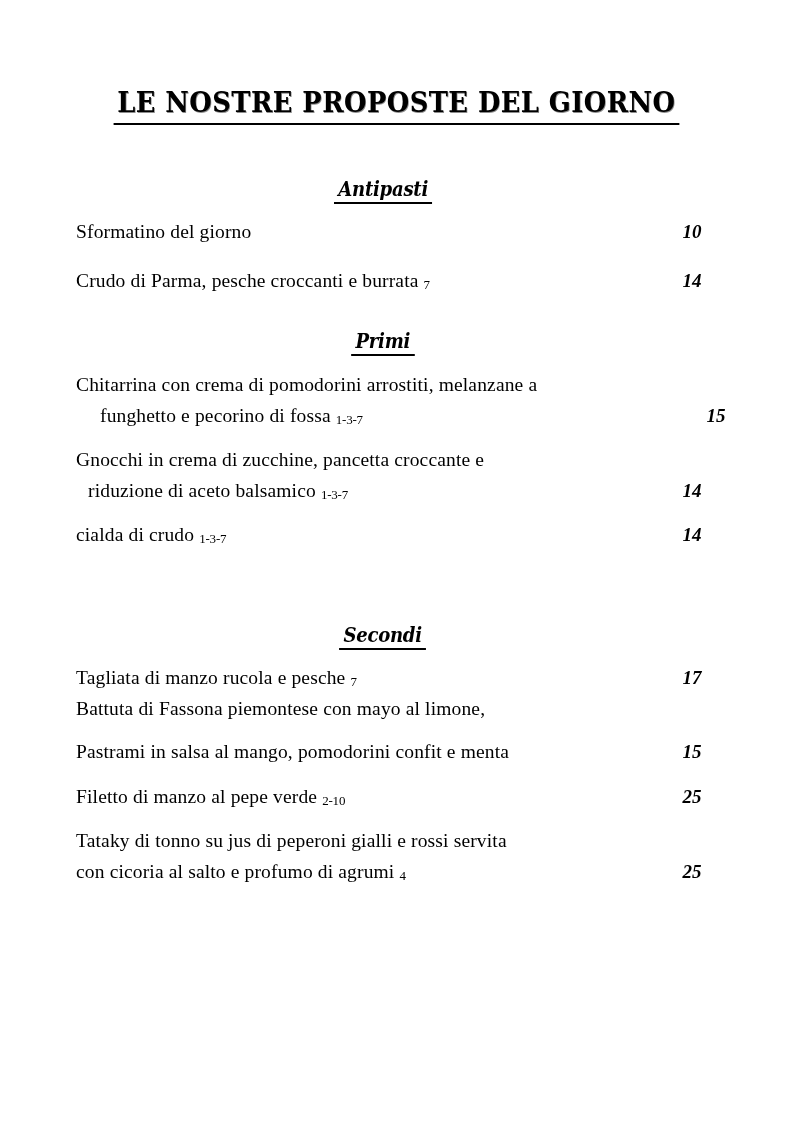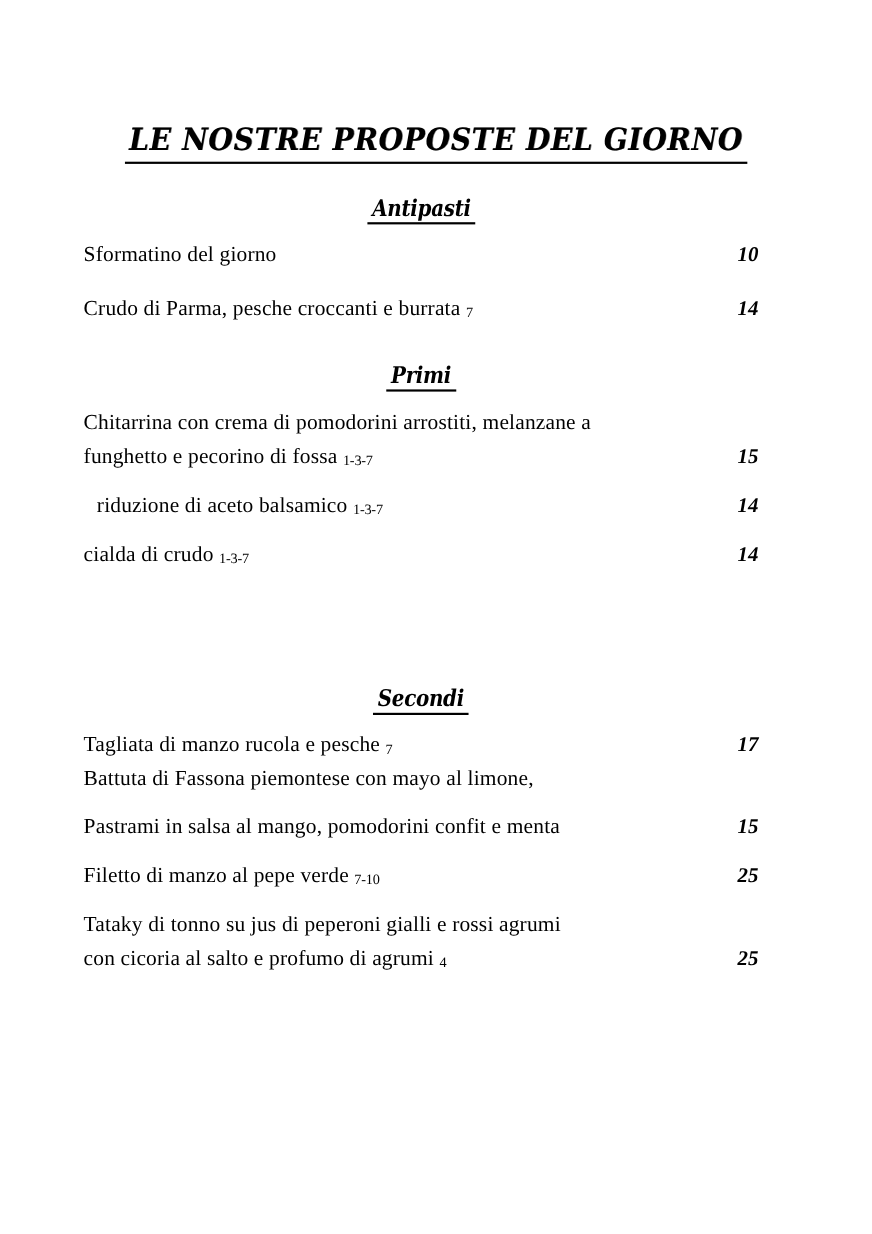--- a/index.html
+++ b/index.html
@@ -18,25 +18,24 @@
 
   .page {
     position: absolute;
     inset: 0;
     background: #ffffff;
   }
 
   
   .title-wrap {
     position: absolute;
-    top: 112px;
+    top: 88px;
     left: 0;
     width: 793px;
     text-align: center;
-    font-style: italic;
   }
   .doc-title {
     display: inline-block;
     font-family: "DejaVu Serif", "Liberation Serif", serif;
     font-weight: 700;
     font-size: 28px;
     letter-spacing: 0.5px;
     line-height: 1.1;
     text-transform: uppercase;
     transform: scaleX(0.92);
@@ -95,21 +94,21 @@
     font-family: "Liberation Serif", "DejaVu Serif", serif;
     font-style: normal;
     font-size: 13px;
     letter-spacing: -0.2px;
     position: relative;
     top: 2px;
     white-space: pre;
   }
   .price {
     position: absolute;
-    right: 12px;
+    right: 0;
     top: 0;
     width: 64px;
     text-align: center;
     font-family: "Liberation Serif", "DejaVu Serif", serif;
     font-style: italic;
     font-weight: 700;
     font-size: 19px;
     line-height: 1.02;
   }
   .indent {
@@ -132,43 +131,44 @@
           <div class="row-line" style="min-height: 30.5px;"><span class="dish">Sformatino del giorno</span><span class="price">10</span></div>
         </div>
         <div class="row" style="margin-bottom: 0px;">
           <div class="row-line" style="min-height: 30.5px;"><span class="dish">Crudo di Parma, pesche croccanti e burrata </span><span class="allerg">7</span><span class="price">14</span></div>
         </div>
       </div>
       <div class="section-head" style="top: 330px;"><span>Primi</span></div>
       <div class="items" style="top: 375px;">
         <div class="row" style="margin-bottom: 14px;">
           <div class="row-line" style="min-height: 30.5px;"><span class="dish">Chitarrina con crema di pomodorini arrostiti, melanzane a</span></div>
-          <div class="row-line" style="min-height: 30.5px;"><span class="dish">funghetto e pecorino di fossa </span><span class="allerg">1-3-7</span><span class="price">15</span></div>
+          <div class="row-line" style="min-height: 30.5px; margin-left: 24px;"><span class="dish">funghetto e pecorino di fossa </span><span class="allerg">1-3-7</span><span class="price">15</span></div>
         </div>
         <div class="row" style="margin-bottom: 14px;">
+          <div class="row-line" style="min-height: 30.5px;"><span class="dish">Gnocchi in crema di zucchine, pancetta croccante e</span></div>
           <div class="row-line" style="min-height: 30.5px;"><span class="dish indent"> riduzione di aceto balsamico </span><span class="allerg">1-3-7</span><span class="price">14</span></div>
         </div>
         <div class="row" style="margin-bottom: 0px;">
           <div class="row-line" style="min-height: 30.5px;"><span class="dish">cialda di crudo </span><span class="allerg">1-3-7</span><span class="price">14</span></div>
         </div>
       </div>
       <div class="section-head" style="top: 624px;"><span>Secondi</span></div>
       <div class="items" style="top: 668px;">
         <div class="row" style="margin-bottom: 0px;">
           <div class="row-line" style="min-height: 30.5px;"><span class="dish">Tagliata di manzo rucola e pesche </span><span class="allerg">7</span><span class="price">17</span></div>
         </div>
         <div class="row" style="margin-bottom: 13px;">
           <div class="row-line" style="min-height: 30.5px;"><span class="dish">Battuta di Fassona piemontese con mayo al limone,</span></div>
         </div>
         <div class="row" style="margin-bottom: 14px;">
           <div class="row-line" style="min-height: 30.5px;"><span class="dish">Pastrami in salsa al mango, pomodorini confit e menta</span><span class="price">15</span></div>
         </div>
         <div class="row" style="margin-bottom: 14px;">
-          <div class="row-line" style="min-height: 30.5px;"><span class="dish">Filetto di manzo al pepe verde </span><span class="allerg">7-10</span><span class="price">25</span></div>
+          <div class="row-line" style="min-height: 30.5px;"><span class="dish">Filetto di manzo al pepe verde </span><span class="allerg">2-10</span><span class="price">25</span></div>
         </div>
         <div class="row" style="margin-bottom: 0px;">
-          <div class="row-line" style="min-height: 30.5px;"><span class="dish">Tataky di tonno su jus di peperoni gialli e rossi agrumi</span></div>
+          <div class="row-line" style="min-height: 30.5px;"><span class="dish">Tataky di tonno su jus di peperoni gialli e rossi servita</span></div>
           <div class="row-line" style="min-height: 30.5px;"><span class="dish">con cicoria al salto e profumo di agrumi </span><span class="allerg">4</span><span class="price">25</span></div>
         </div>
       </div>
     </div>
 
 </div>
 
 </body></html>

